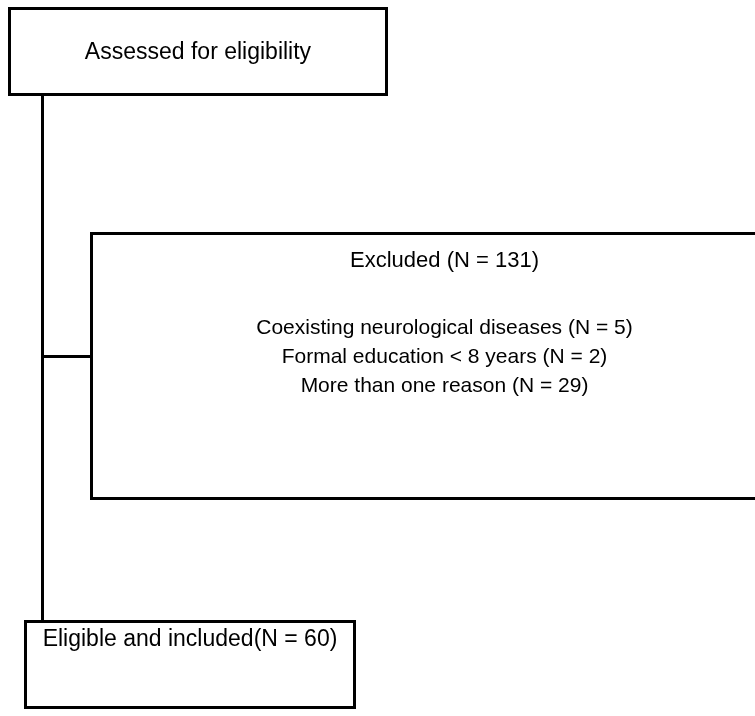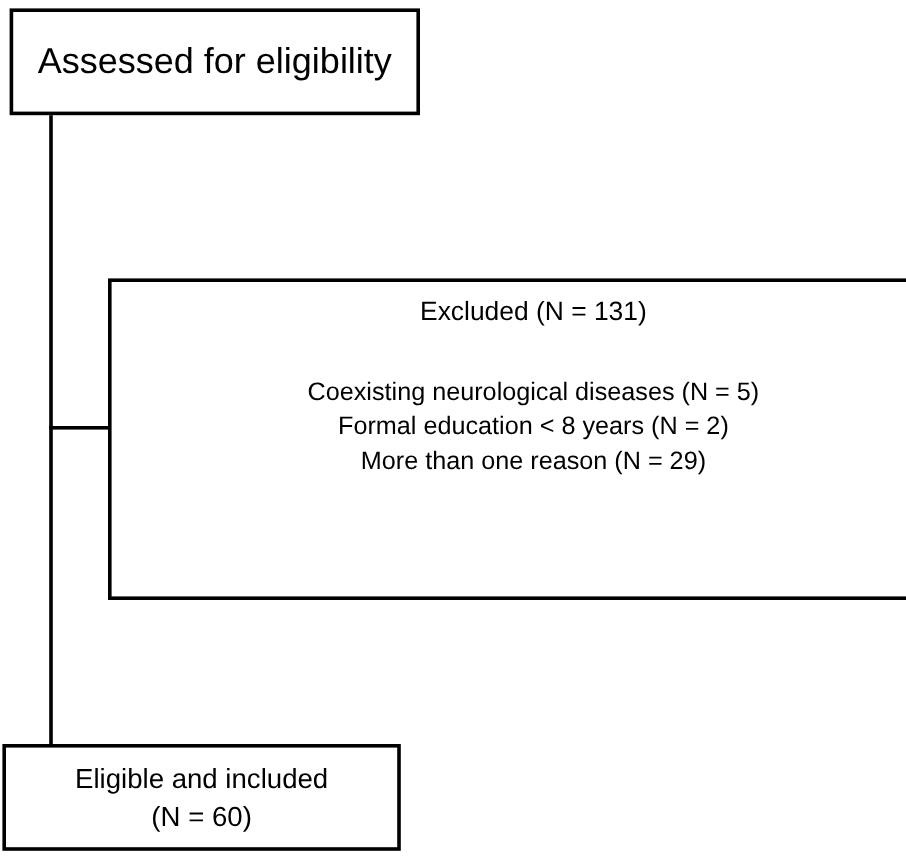--- a/index.html
+++ b/index.html
@@ -19,35 +19,35 @@
   .box {
     position: absolute;
     box-sizing: border-box;
     border: 3px solid #000000;
     background: #ffffff;
     text-align: center;
   }
   .box-assessed {
     left: 8px;
     top: 7px;
-    width: 342px;
+    width: 380px;
     height: 89px;
     display: flex;
     flex-direction: column;
     justify-content: center;
-    font-size: 30px;
+    font-size: 23px;
     line-height: 31px;
   }
   .box-included {
-    left: 2px;
+    left: 24px;
     top: 620px;
     width: 332px;
     height: 89px;
     display: flex;
-    flex-direction: column;
+    flex-direction: row;
     justify-content: center;
     font-size: 23px;
     line-height: 31px;
   }
   .box-excluded {
     left: 90px;
     top: 232px;
     width: 709px;
     height: 268px;
     padding-top: 10px;

